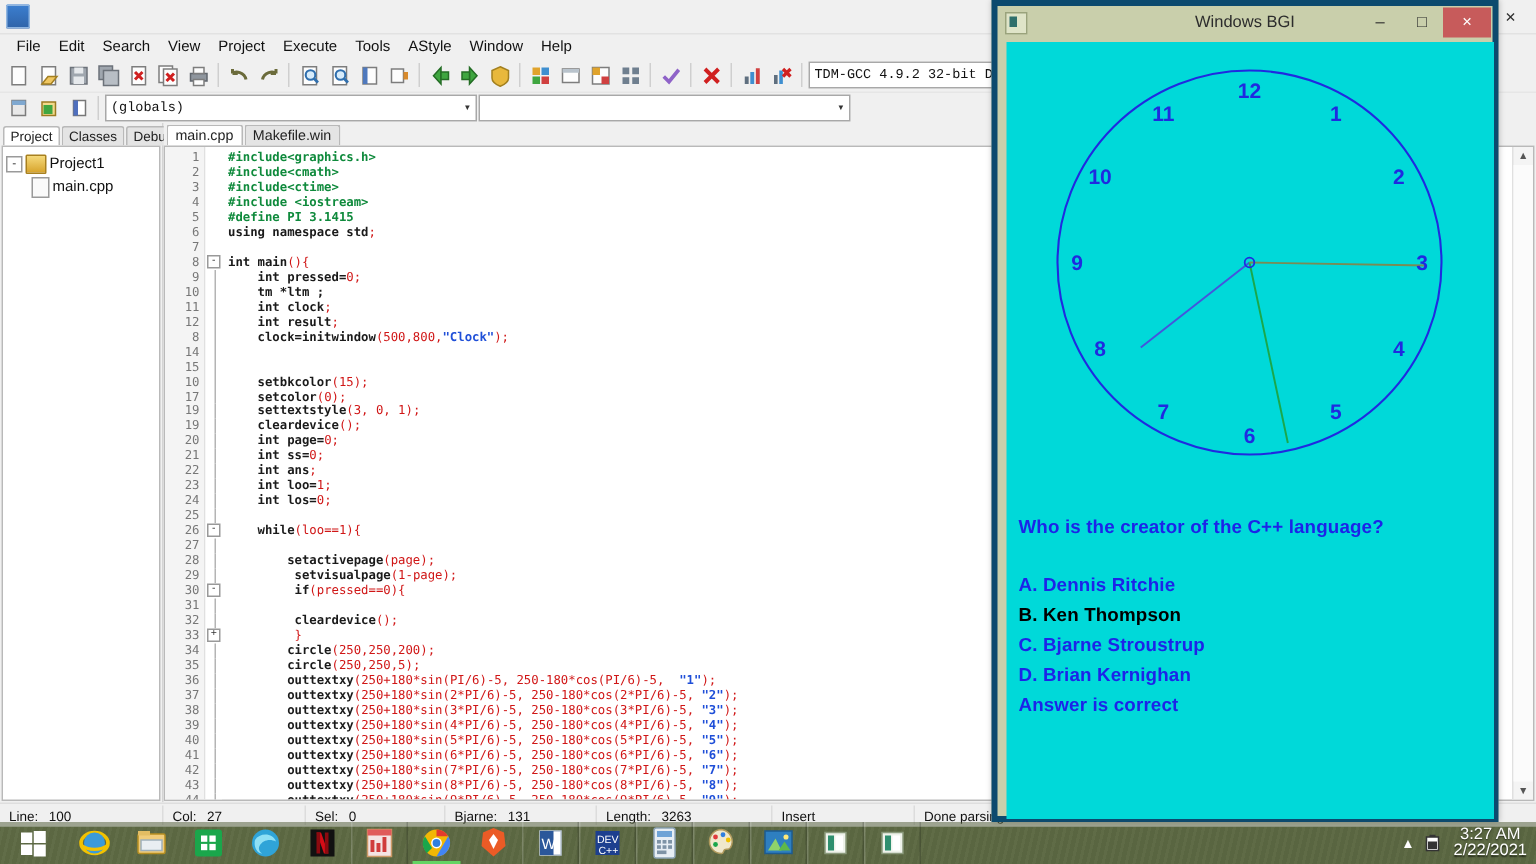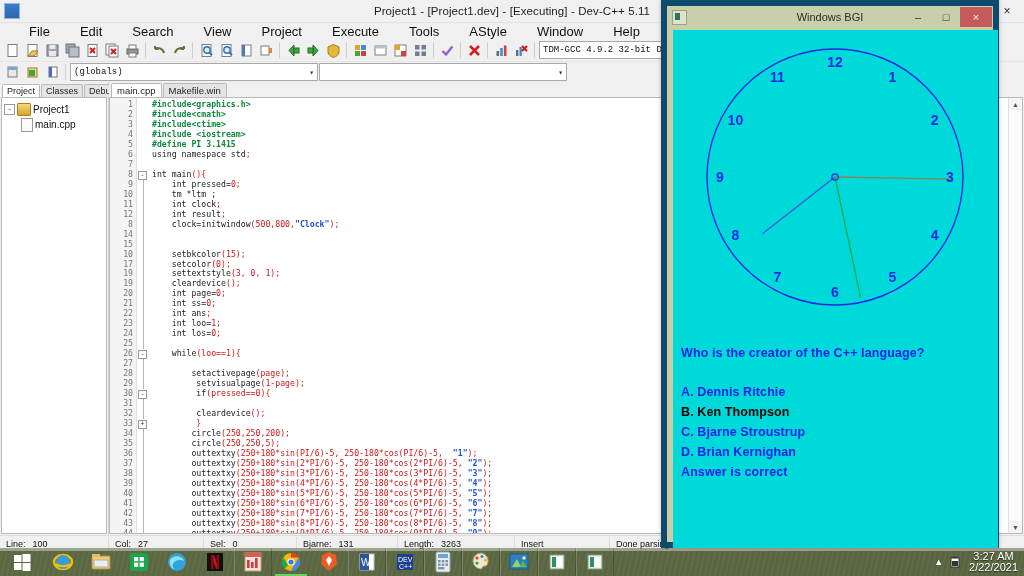--- a/index.html
+++ b/index.html
@@ -36,21 +36,21 @@
   .win-btns{position:absolute;right:0;top:0;height:22px;display:flex;}
   .win-btns > div{
     width:30px;height:22px;display:flex;align-items:center;justify-content:center;
     font-size:12px;color:#303030;
   }
   .win-btns .closebtn{color:#303030;}
   .win-btns > div:last-child{width:34px;}
   
   .menubar{height:16px;display:flex;align-items:center;padding-left:5px;background:#f0f0f0;gap:0px;}
   .menubar span{
-    font-size:13px;color:#111;padding:1px 6px;cursor:default;white-space:nowrap;margin-left:18px;
+    font-size:10px;color:#111;padding:1px 6px;cursor:default;white-space:nowrap;
   }
   
   .toolbar{
     height:22px;display:flex;align-items:center;background:#f0f0f0;
     padding-left:3px;gap:1px;border-bottom:1px solid #e6e6e6;
   }
   .tbtn{width:19px;height:19px;display:flex;align-items:center;justify-content:center;position:relative;}
   .tbsep{width:6px;height:18px;position:relative;}
   .tbsep::after{content:"";position:absolute;left:2px;top:1px;width:1px;height:16px;background:#cfcfcf;}
   .combo{
@@ -96,38 +96,38 @@
     display:inline-block;width:7px;height:7px;border:1px solid #999;background:#fff;
     font-size:7px;line-height:5px;color:#333;vertical-align:middle;
   }
   .fline{position:absolute;left:50%;top:0;bottom:0;width:1px;background:#b4b4b4;}
   .codecol{
     flex:1;padding-top:2px;overflow:hidden;
     font-family:"DejaVu Sans Mono","Liberation Mono",monospace;font-size:8.2px;white-space:pre;
   }
   .codecol div{height:9.97px;line-height:9.97px;padding-left:4px;}
   .k-pre{color:#0f8a3c;font-weight:bold;}   
-  .k-kw{color:#1a1a1a;font-weight:normal;}
+  .k-kw{color:#1a1a1a;font-weight:bold;}
   .k-num{color:#d01616;}
   .k-str{color:#1f4fd8;font-weight:bold;}
   .k-pun{color:#d01616;}
   .vscroll{width:13px;background:#f4f4f4;border-left:1px solid #e0e0e0;display:flex;flex-direction:column;}
   .vs-arrow{height:12px;display:flex;align-items:center;justify-content:center;font-size:7px;color:#555;}
   .vs-track{flex:1;background:#fbfbfb;}
   
   .statusbar{
     height:15px;background:#f0f0f0;border-top:1px solid #dedede;
     display:flex;align-items:center;font-size:9px;color:#111;
   }
   .scell{padding:0 6px;height:13px;display:flex;align-items:center;border-right:1px solid #dcdcdc;white-space:nowrap;}
   .scell .lbl{margin-right:7px;}
   
   #bgi{
     position:absolute;left:661px;top:0;width:338px;height:548px;
-    background:#c9cfab;border:6px solid #0c4a6e;box-sizing:border-box;
+    background:#c9cfab;border:4px solid #0c4a6e;box-sizing:border-box;
     box-shadow:0 0 4px rgba(0,0,0,.25);
   }
   #bgi .bgi-title{height:22px;position:relative;display:flex;align-items:center;justify-content:center;}
   #bgi .bgi-title .bt{font-size:11px;color:#2c2c2c;}
   #bgi .bgi-icon{position:absolute;left:5px;top:4px;width:13px;height:13px;background:#dfe4c8;border:1px solid #9aa37c;}
   #bgi .bgi-icon::after{content:"";position:absolute;left:2px;top:2px;width:5px;height:7px;background:#2f6f6b;}
   #bgi .bgi-btns{position:absolute;right:1px;top:1px;display:flex;height:20px;align-items:center;}
   #bgi .bgi-btns div{width:28px;height:20px;display:flex;align-items:center;justify-content:center;font-size:11px;color:#2b2b2b;}
   #bgi .bgi-btns .bclose{background:#c75b5b;color:#fff;width:32px;height:20px;}
   .bgi-canvas{
@@ -149,21 +149,20 @@
 </style>
 </head>
 <body>
 
 <div id="desktop"></div>
 
 <div id="devcpp">
 
   <div class="titlebar">
     <div class="tl-icon"></div>
-    <div class="tl-text">Project1 - [Project1.dev] - [Executing] - Dev-C++ 5.11</div>
     <div class="win-btns">
       <div>–</div>
       <div>□</div>
       <div class="closebtn">×</div>
     </div>
   </div>
 
   <div class="menubar" id="menubar">
       <span>File</span>
       <span>Edit</span>

